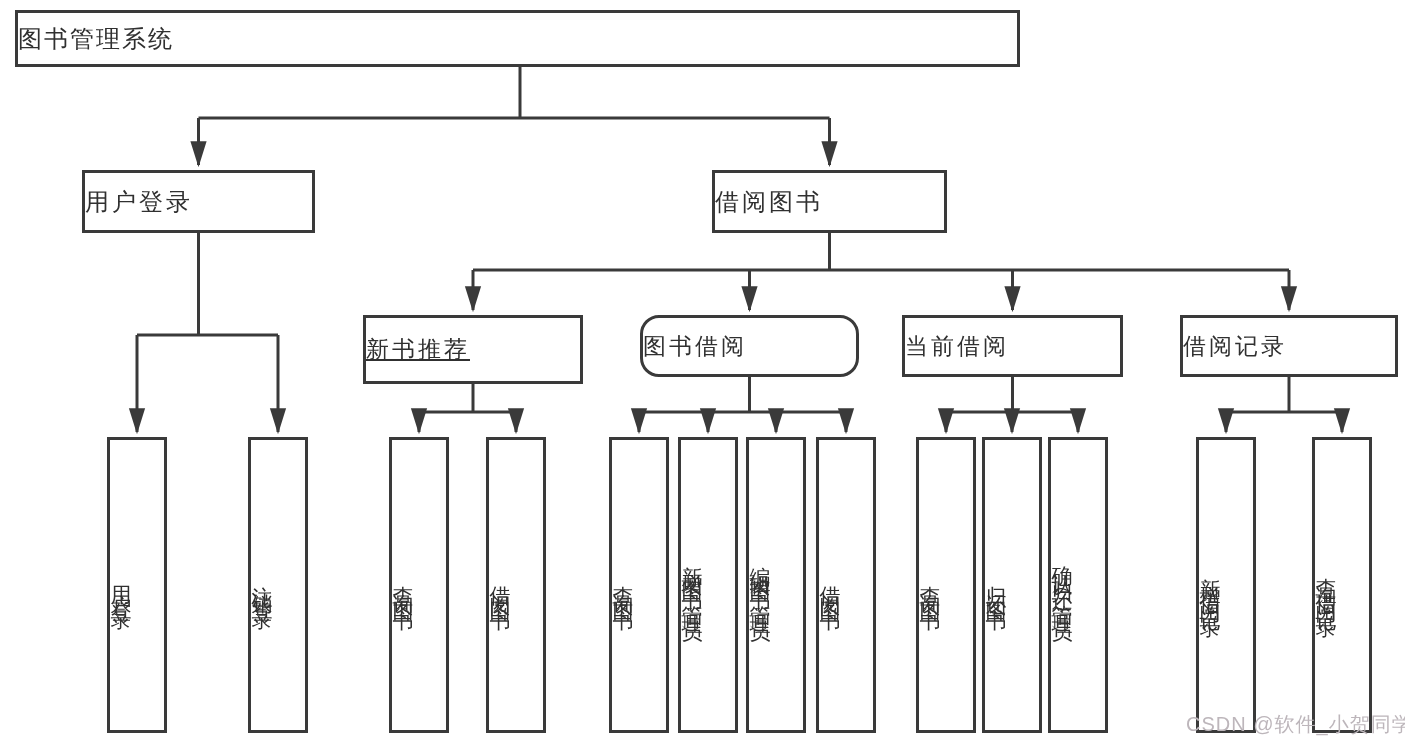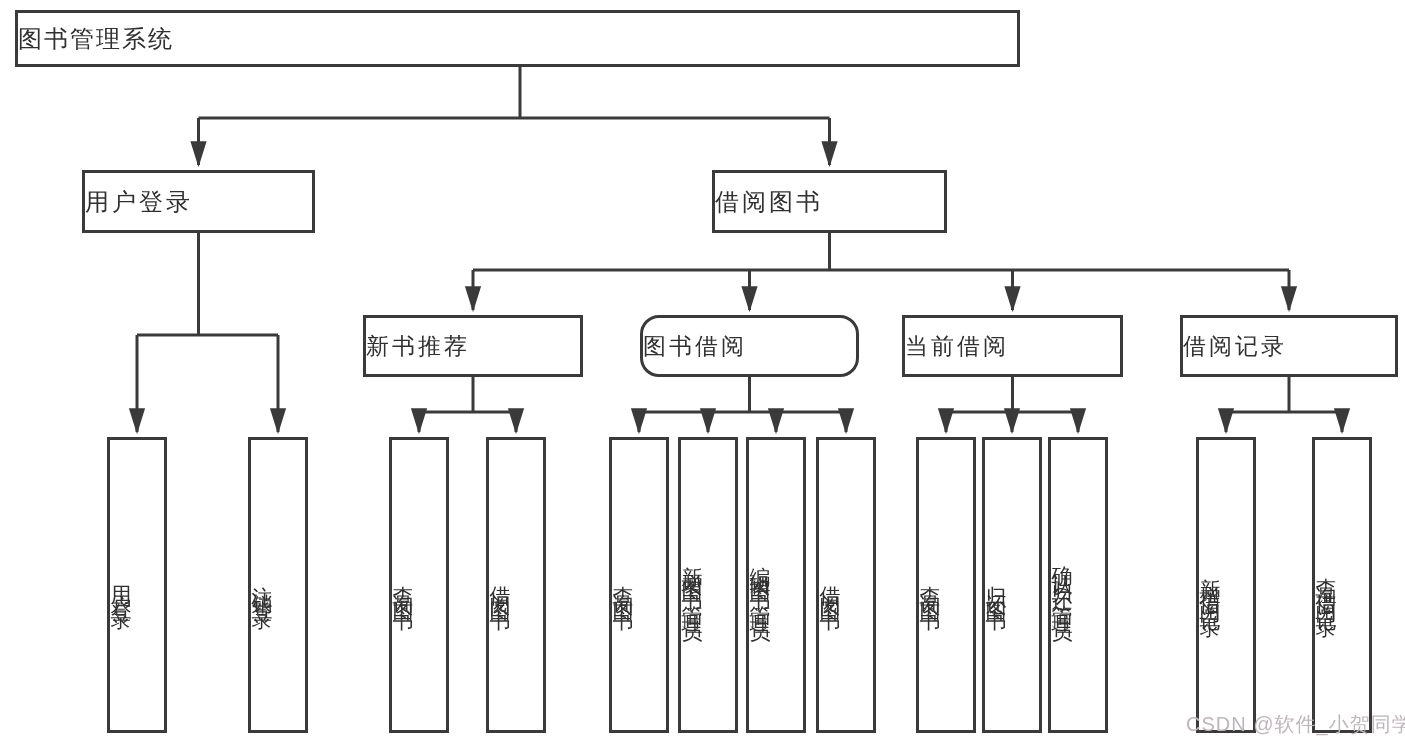--- a/index.html
+++ b/index.html
@@ -84,21 +84,21 @@
     <span>图书管理系统</span>
   </div>
 
   <div class="box lv2" style="left:82px;top:170px;width:233px;height:63px;">
     <span>用户登录</span>
   </div>
   <div class="box lv2" style="left:712px;top:170px;width:235px;height:63px;">
     <span>借阅图书</span>
   </div>
 
-  <div class="box lv3" style="left:363px;top:315px;width:220px;height:62px;">
+  <div class="box lv3" style="left:363px;top:315px;width:220px;height:69px;text-decoration:underline;">
     <span>新书推荐</span>
   </div>
   <div class="box lv3" style="left:640px;top:315px;width:219px;height:62px;border-radius:19px;">
     <span>图书借阅</span>
   </div>
   <div class="box lv3" style="left:902px;top:315px;width:221px;height:62px;">
     <span>当前借阅</span>
   </div>
   <div class="box lv3" style="left:1180px;top:315px;width:218px;height:62px;">
     <span>借阅记录</span>

